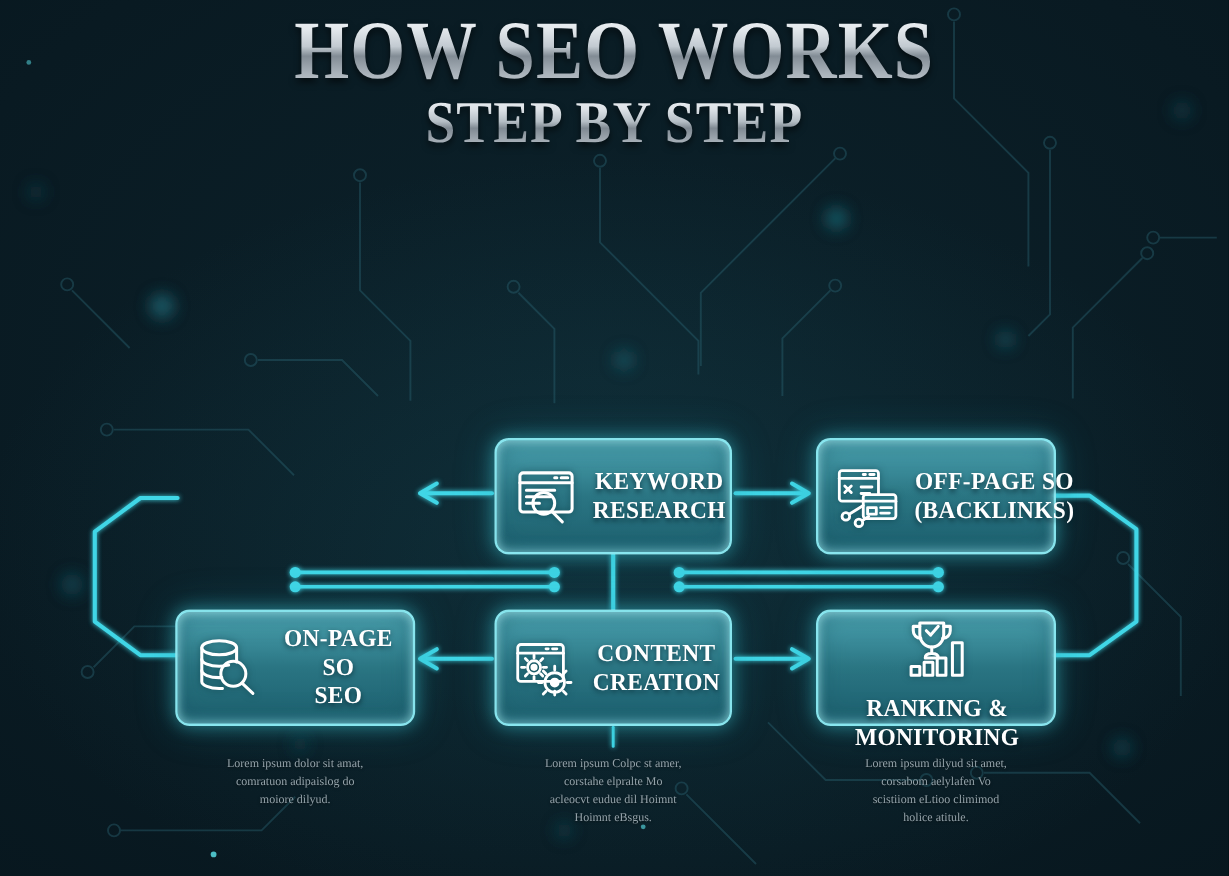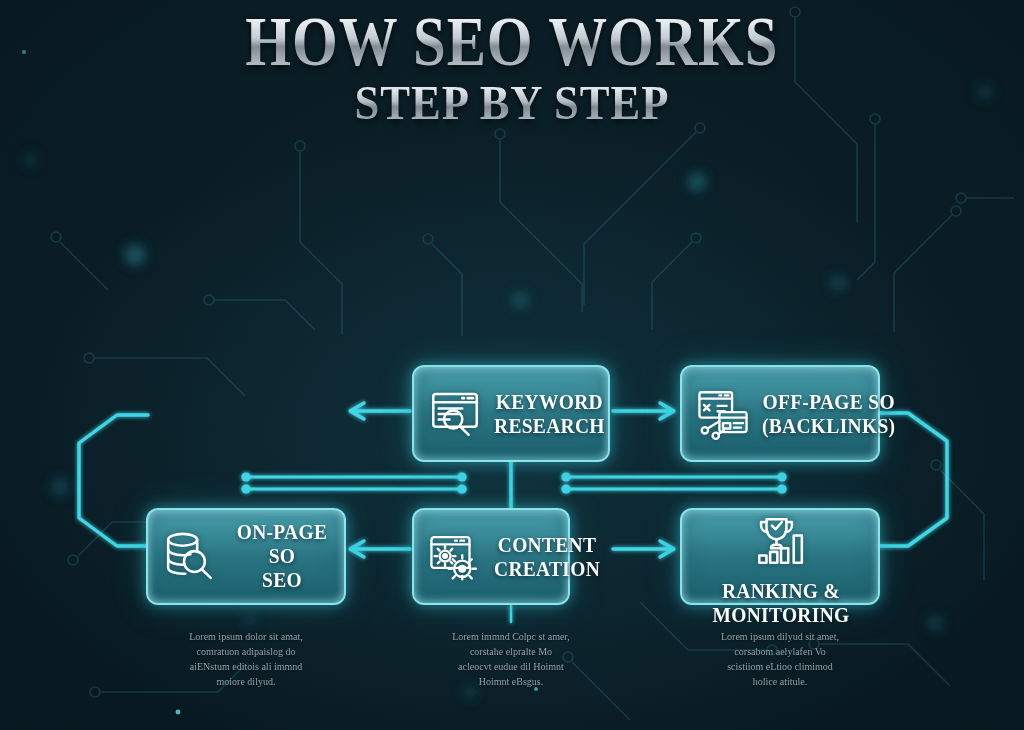--- a/index.html
+++ b/index.html
@@ -49,21 +49,21 @@
     flex:1;text-align:center;color:#ffffff;font-weight:bold;
     font-size:19.5px;line-height:1.18;letter-spacing:.3px;
     text-shadow:0 2px 4px rgba(0,25,35,0.65);
     transform:scaleY(1.04);
   }
   .box .label span{display:block;}
   #box1{left:146px;top:365px;}
   #box2{left:412px;top:365px;width:198px;}
   #box3{left:680px;top:365px;}
   #box4{left:146px;top:508px;}
-  #box5{left:412px;top:508px;width:158px;}
+  #box5{left:412px;top:508px;width:198px;}
   #box6{left:680px;top:508px;flex-direction:column;}
   
   .caption{
     position:absolute;top:629px;width:236px;z-index:3;
     text-align:center;color:#94a2a9;font-size:10px;line-height:15px;
     text-shadow:0 1px 2px rgba(0,0,0,0.5);
   }
   #cap1{left:128px;} #cap2{left:393px;} #cap3{left:662px;}
   .caption div{white-space:nowrap;}
   
@@ -298,25 +298,24 @@
     </span>
     <span class="label">
       <span>RANKING &amp;</span>
       <span>MONITORING</span>
     </span>
   </div>
 
   <div class="caption" id="cap1">
     <div>Lorem ipsum dolor sit amat,</div>
     <div>comratuon adipaislog do</div>
-    <div>aiENstum editois ali immnd</div>
     <div>moiore dilyud.</div>
   </div>
   <div class="caption" id="cap2">
-    <div>Lorem immnd Colpc st amer,</div>
+    <div>Lorem ipsum Colpc st amer,</div>
     <div>corstahe elpralte Mo</div>
     <div>acleocvt eudue dil Hoimnt</div>
     <div>Hoimnt eBsgus.</div>
   </div>
   <div class="caption" id="cap3">
     <div>Lorem ipsum dilyud sit amet,</div>
     <div>corsabom aelylafen Vo</div>
     <div>scistiiom eLtioo climimod</div>
     <div>holice atitule.</div>
   </div>

